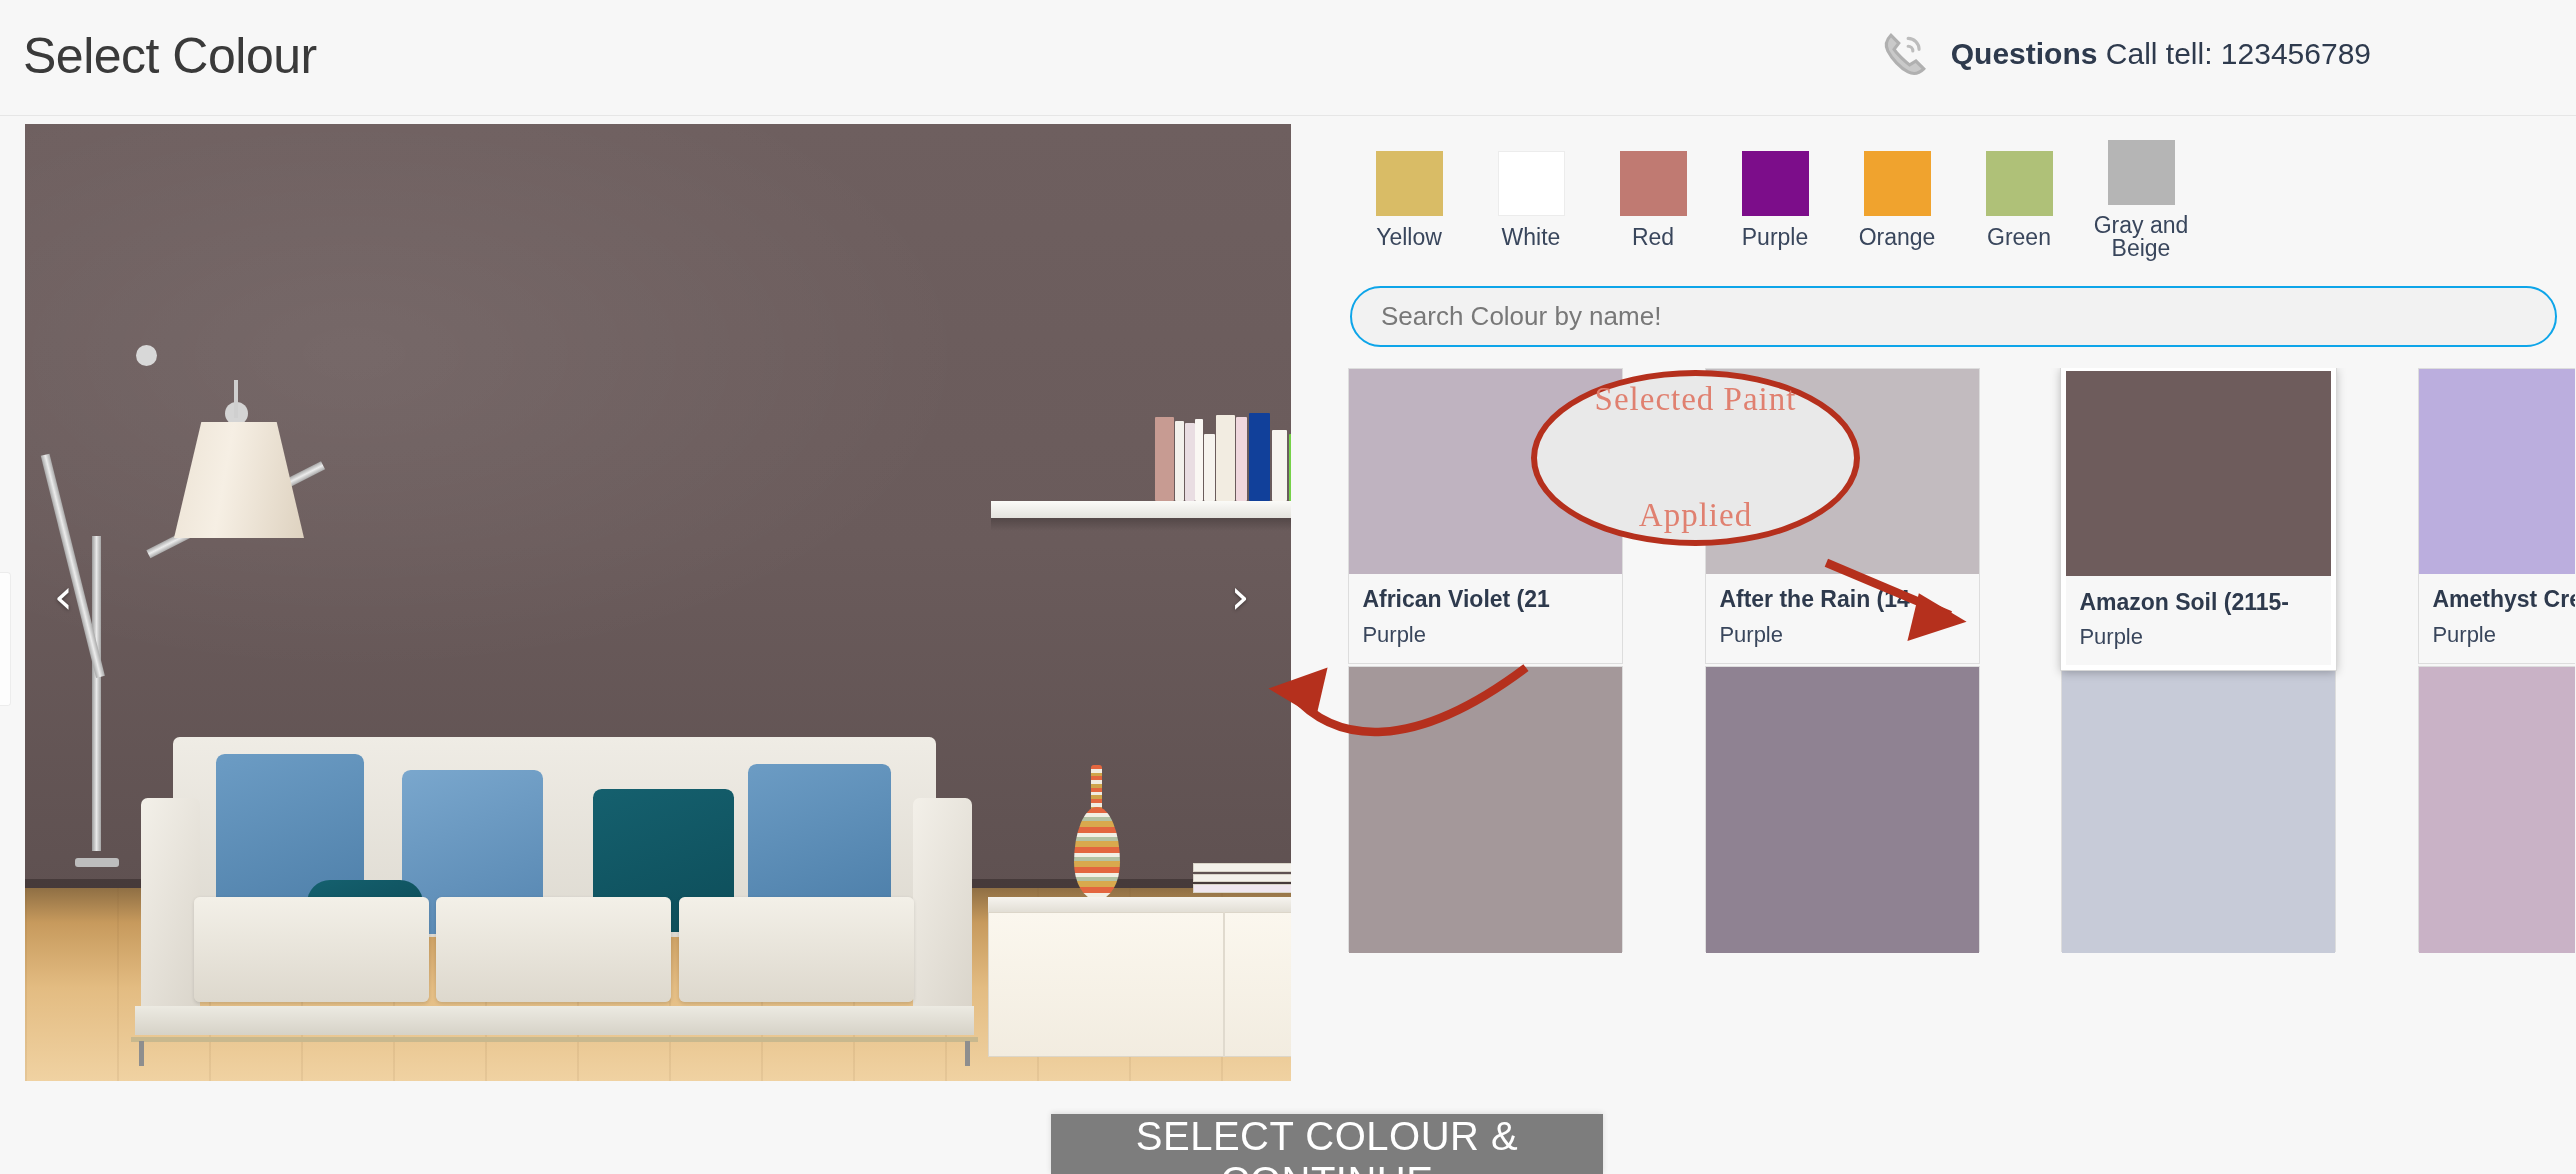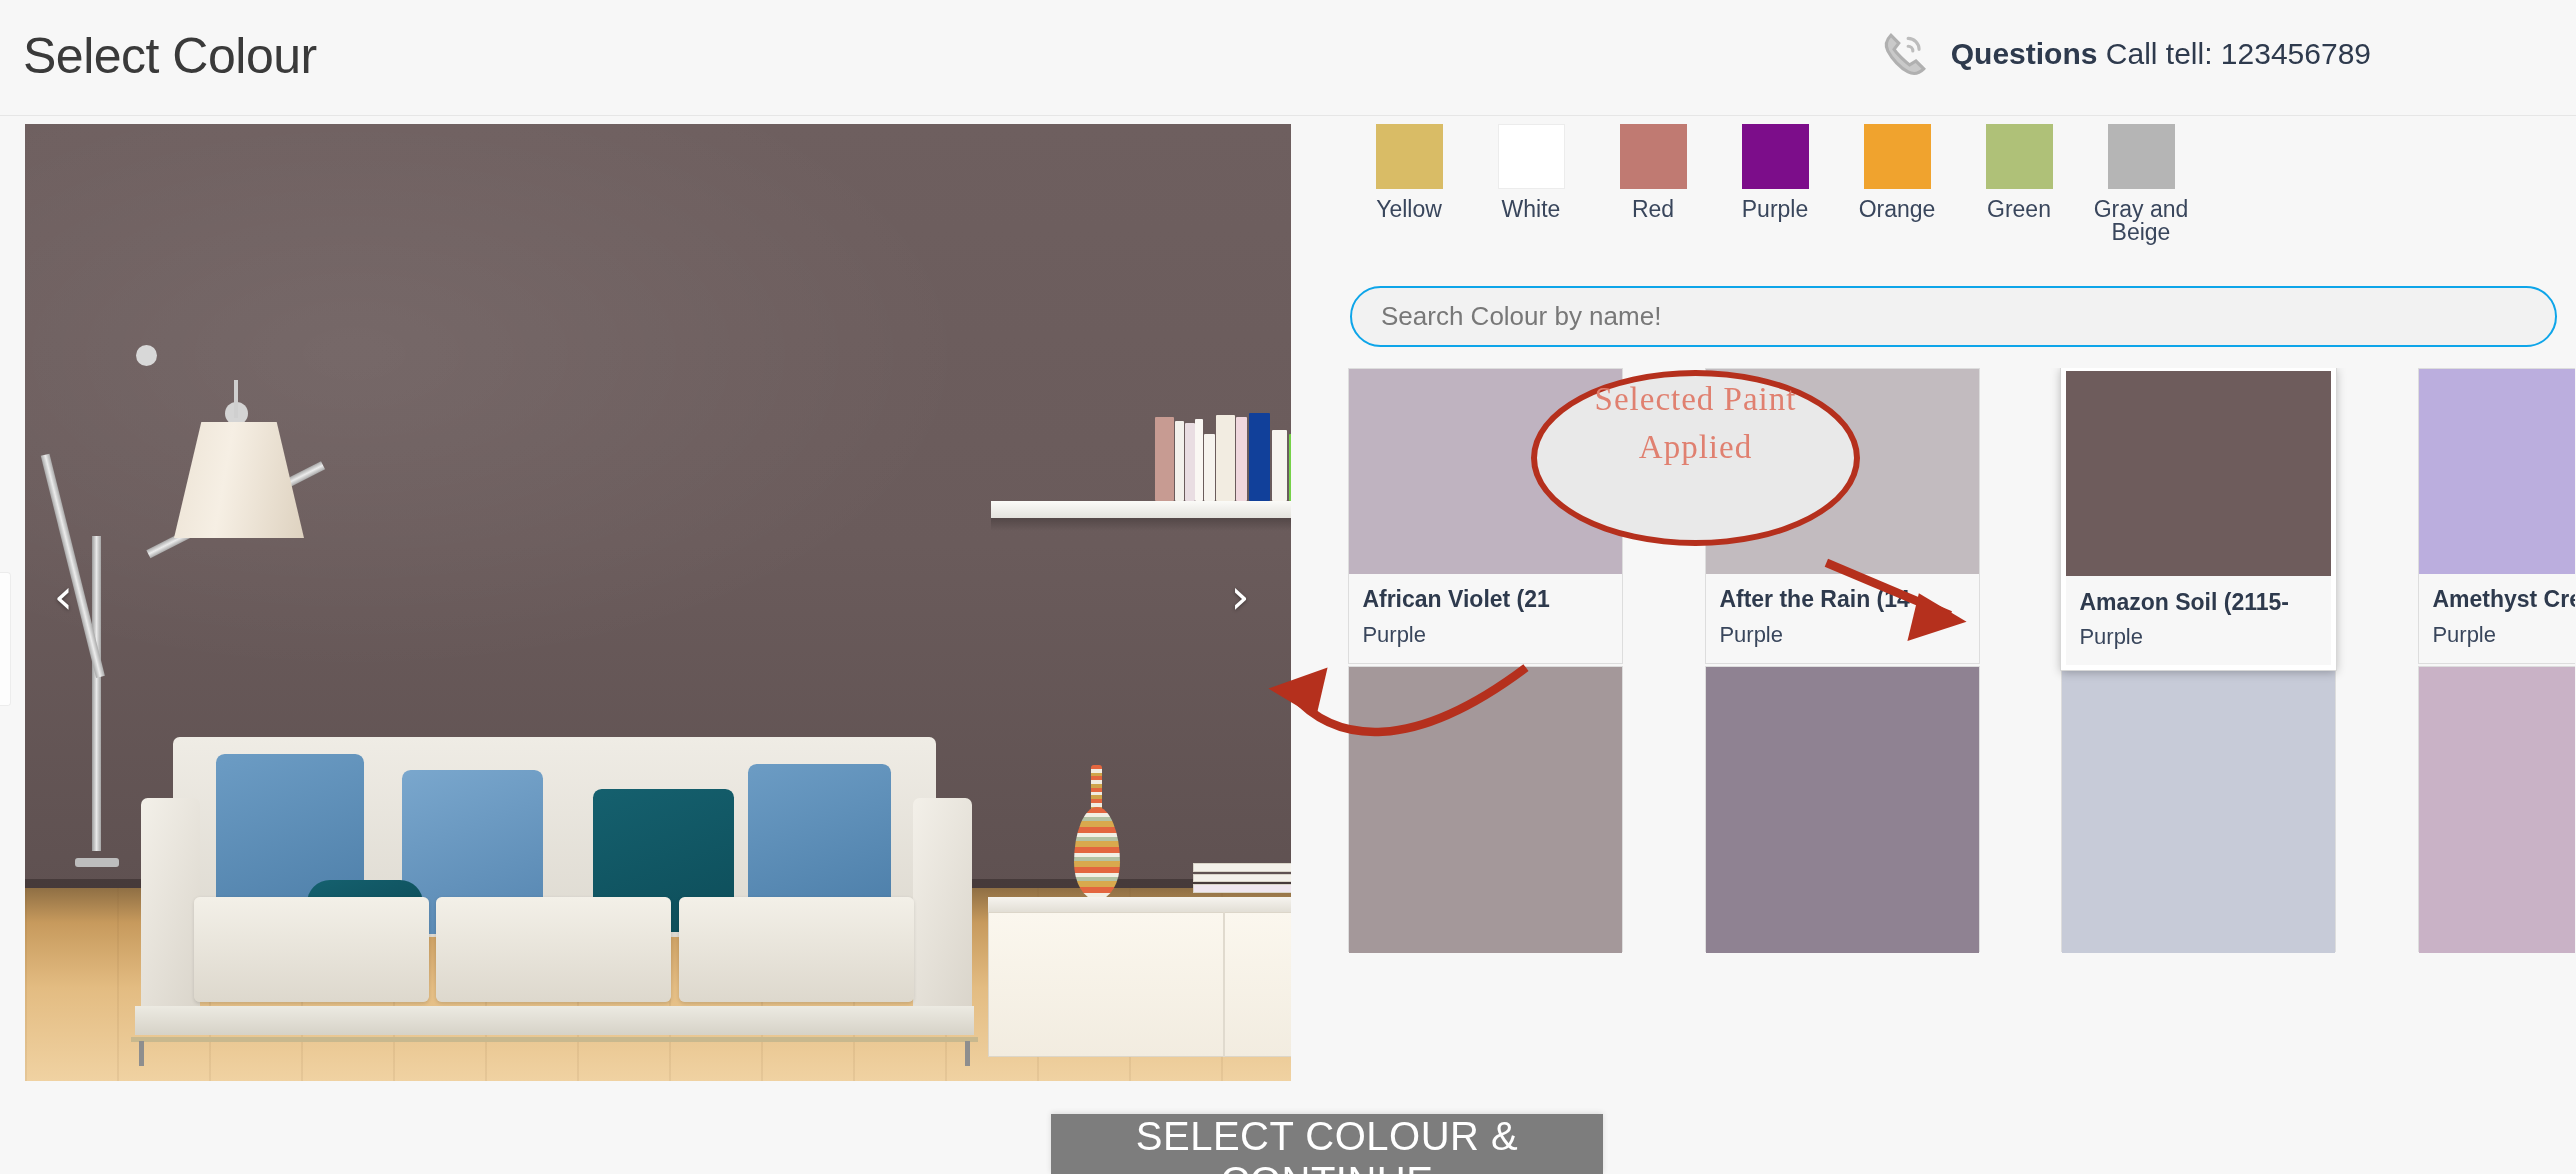--- a/index.html
+++ b/index.html
@@ -152,21 +152,21 @@
 
   
   #selector-panel {
     position:absolute; left:1331px; top:116px; width:1245px; height:964px;
     background:#f7f7f7;
   }
 
   
   #category-strip {
     position:absolute; left:0; top:7.6px; width:1245px; height:153px;
-    display:flex; justify-content:flex-start; padding-left:17px; gap:0;
+    display:flex; justify-content:flex-start; padding-left:17px; gap:0;align-items:center;
   }
   .cat-item { width:122px; display:flex; flex-direction:column; align-items:center; cursor:pointer; }
   .cat-chip { width:67px; height:65px; }
   .cat-chip.white-chip { border:1px solid #ececec; }
   .cat-label {
     margin-top:9.5px; font-size:23px; color:#39465c; text-align:center;
     line-height:1.0; max-width:113px; word-wrap:break-word;
   }
 
   
@@ -199,21 +199,21 @@
   .card.row2 .chip { height:205px; }
 
   
   #annotation-layer {
     position:absolute; left:0; top:0; width:2576px; height:1174px;
     pointer-events:none; z-index:40;
   }
   #callout-bubble {
     position:absolute; left:1531px; top:370px; width:329px; height:176px;
     background:#e9e9e9; border:6.7px solid #b5301d; border-radius:50%;
-    display:flex; flex-direction:column; align-items:center; justify-content:flex-start;
+    display:flex; flex-direction:column; align-items:center; justify-content:space-between;
   }
   .callout-line {
     font-family:"Liberation Serif", serif; font-size:33px; color:#e08070;
     line-height:1.45; text-align:center; letter-spacing:1px;
   }
 
   
   #continue-button {
     position:absolute; left:1051px; top:1114px; width:552px; height:60px;
     background:#7d7d7d; color:#ffffff; border:none;

